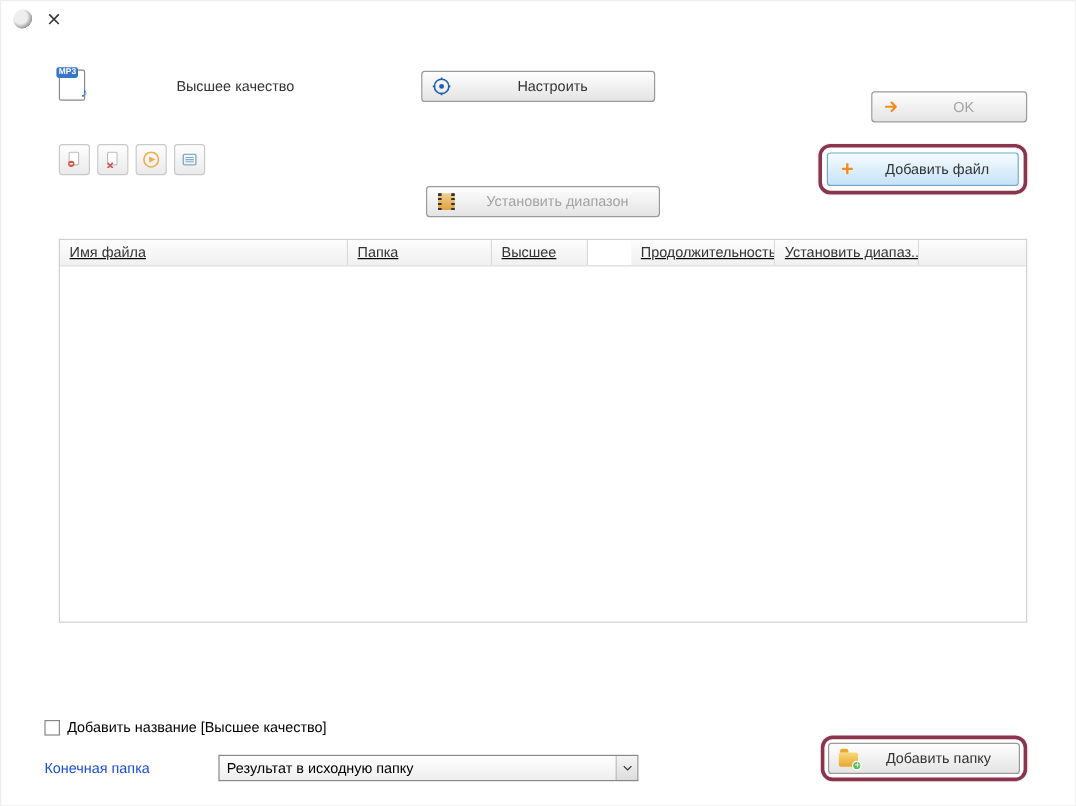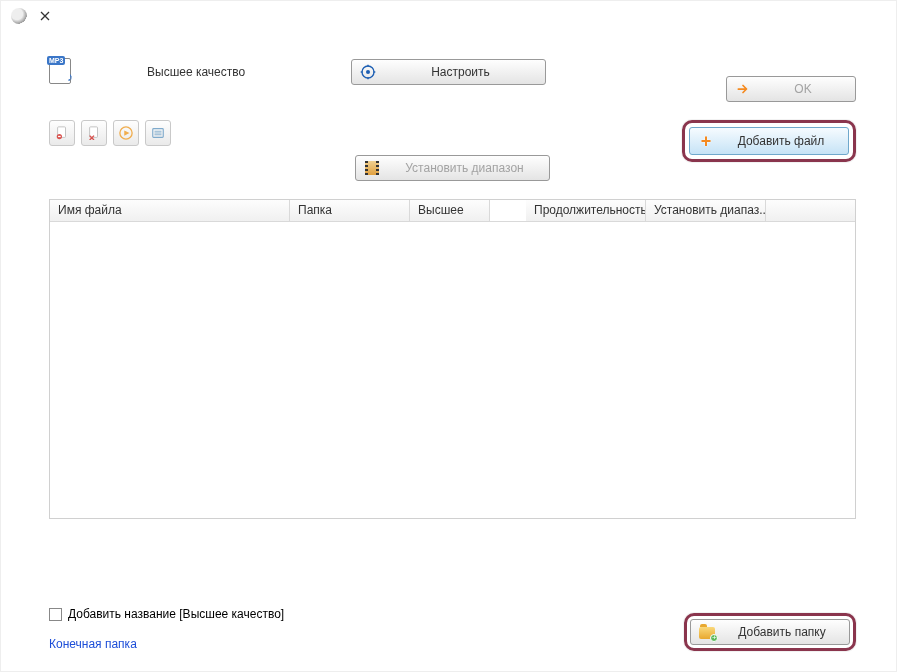--- a/index.html
+++ b/index.html
@@ -31,30 +31,30 @@
     .folder-icon::before { content: ""; position: absolute; top: -3px; left: 1px; width: 7px; height: 3px; background: #e8a830; border-radius: 2px 2px 0 0; }
     .folder-icon .add-dot { position: absolute; right: -3px; bottom: -3px; width: 8px; height: 8px; background: #5cb85c; border-radius: 50%; border: 1px solid #fff; }
     .folder-icon .add-dot::before { content: "+"; color: #fff; font-size: 8px; position: absolute; left: 1px; top: -2px; }
     .second-row { display: flex; align-items: flex-start; padding: 18px 40px 10px 48px; gap: 6px; }
     .small-btn { width: 26px; height: 26px; border: 1px solid #c9c9c9; border-radius: 3px; background: linear-gradient(#fefefe, #eaeaea); display: flex; align-items: center; justify-content: center; cursor: pointer; }
     .small-btn svg { width: 14px; height: 14px; }
     .spacer { flex: 1; }
     .highlight-ring { border: 3px solid #8a354d; border-radius: 10px; padding: 4px; box-shadow: 0 0 0 1px rgba(0,0,0,0.05); }
     .highlight-ring.small { padding: 3px; }
     .add-file-btn { width: 160px; height: 28px; background: linear-gradient(#f6fbff, #c6e3f6); border: 1px solid #6fa8cc; }
-    .table-area { margin: 8px 40px 0 48px; border: 1px solid #d0d0d0; height: 320px; background: #fff; overflow: hidden; }
+    .table-area { margin: 8px 40px 0 48px; border: 1px solid #d0d0d0; height: 320px; background: #fff; overflow: hidden; text-decoration: underline; }
     .table-header { display: flex; height: 22px; border-bottom: 1px solid #d9d9d9; }
     .th { padding: 3px 8px; border-right: 1px solid #d9d9d9; color: #333; background: linear-gradient(#fdfdfd, #f0f0f0); white-space: nowrap; overflow: hidden; }
     .th.c1 { width: 240px; }
     .th.c2 { width: 120px; }
     .th.c3 { width: 80px; }
     .th.c4 { width: 120px; margin-left: 36px; }
     .th.c5 { width: 120px; }
     .th.rest { flex: 1; border-right: none; }
-    .bottom { position: absolute; left: 48px; right: 40px; bottom: 20px; }
+    .bottom { position: absolute; left: 36px; right: 40px; bottom: 20px; }
     .row { display: flex; align-items: center; margin-bottom: 16px; }
     .checkbox { width: 13px; height: 13px; border: 1px solid #888; margin-right: 6px; background: #fff; }
     .dest-label { width: 145px; color: #1d4ed8; }
     .dropdown { width: 350px; height: 22px; border: 1px solid #888; background: linear-gradient(#fff, #eee); display: flex; align-items: center; padding: 0 6px; cursor: pointer; position: relative; }
     .dropdown .dd-text { flex: 1; }
     .dropdown .dd-arrow { position: absolute; right: 0; top: 0; width: 18px; height: 100%; border-left: 1px solid #bbb; display: flex; align-items: center; justify-content: center; background: linear-gradient(#f5f5f5, #ddd); }
     .dropdown .dd-arrow svg { width: 8px; height: 8px; }
     .right-stack { position: absolute; right: 0; bottom: 0; display: flex; flex-direction: column; align-items: flex-end; gap: 8px; }
   </style>
 </head>
@@ -160,20 +160,28 @@
   </div>
 </div>
 
 <div class="bottom">
   <div class="row">
     <div class="checkbox"></div>
     <div>Добавить название [Высшее качество]</div>
   </div>
   <div class="row" style="margin-bottom:0;">
     <div class="dest-label">Конечная папка</div>
+    <div class="dropdown">
+      <div class="dd-text">Результат в исходную папку</div>
+      <div class="dd-arrow">
+        <svg viewBox="0 0 10 10">
+            <path d="M1 3 L5 7 L9 3" fill="none" stroke="#333" stroke-width="1.3"></path>
+          </svg>
+      </div>
+    </div>
   </div>
 
   <div class="right-stack">
     <div class="highlight-ring small">
       <div class="btn med">
         <span class="btn-icon">
           <div class="folder-icon">
               <div class="add-dot"></div>
             </div>
         </span>

